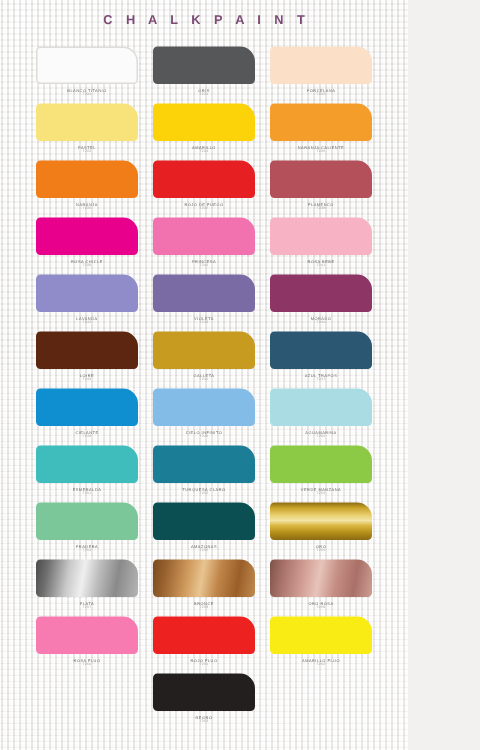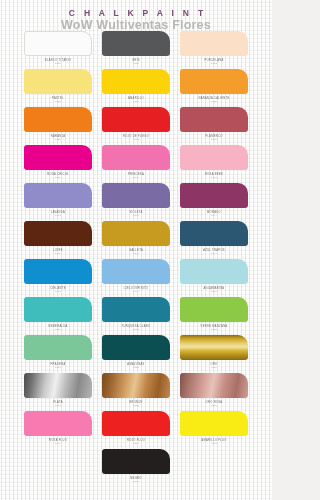--- a/index.html
+++ b/index.html
@@ -114,21 +114,20 @@
     white-space: nowrap;
   }
 </style>
 </head>
 <body>
 
 <div id="page">
 
   <div class="header">
     <div class="title-main">C H A L K   P A I N T</div>
-    <div class="title-sub">WoW Wultiventas Flores</div>
   </div>
 
   <div class="grid" id="grid">
       <div class="row">
         <div class="cell">
           <div class="swatch outlined" style="background: rgb(251, 251, 251);"></div>
           <div class="label">BLANCO TITANIO</div>
           <div class="code">7230</div>
         </div>
         <div class="cell">

